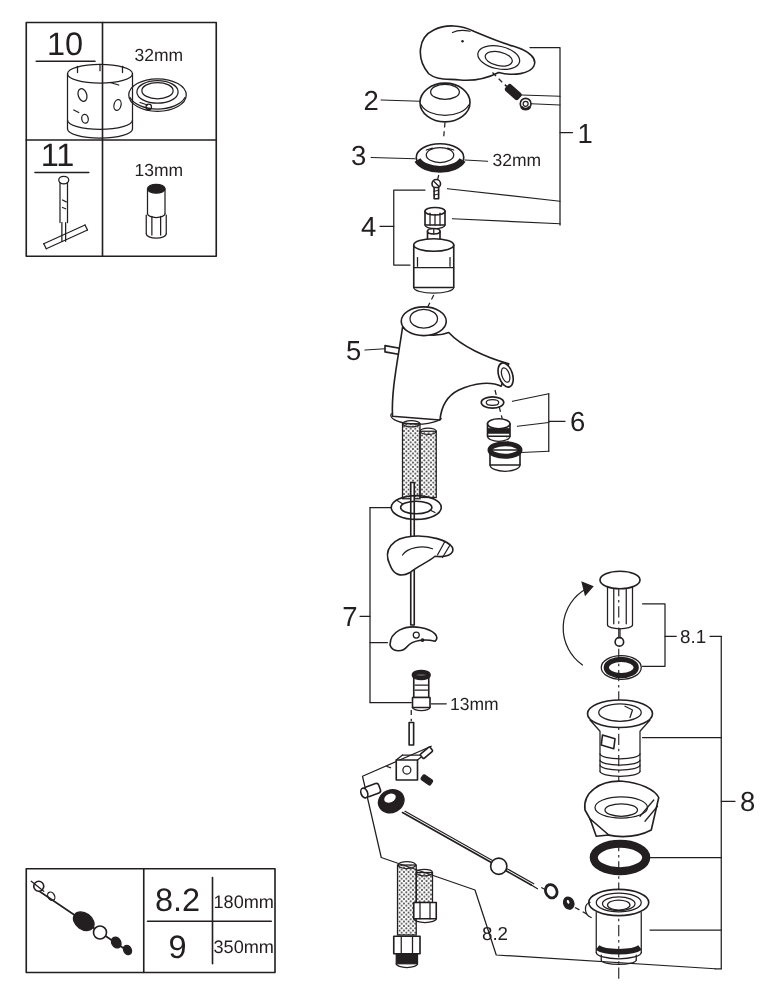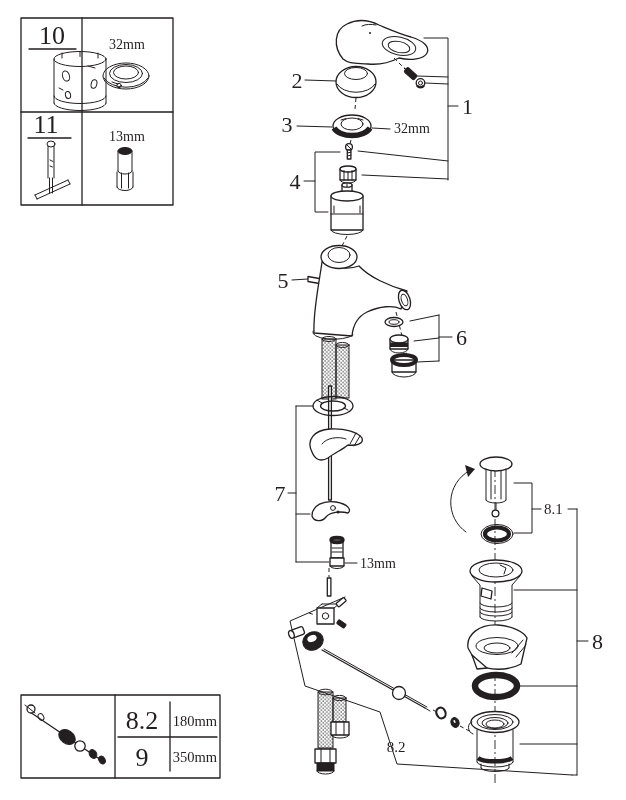--- a/index.html
+++ b/index.html
@@ -1,17 +1,17 @@
 <!DOCTYPE html>
 <html><head>
 <meta charset="utf-8">
 <style>
   html,body{margin:0;padding:0;background:#fff;}
   #page{position:relative;width:626px;height:800px;background:#fff;overflow:hidden;
-        font-family:Liberation Serif, serif;}
+        font-family:Liberation Sans, sans-serif;}
   svg{display:block;}
   .ln{stroke:#231f20;stroke-width:1.3;fill:none;stroke-linecap:round;stroke-linejoin:round;}
   .lnt{stroke:#231f20;stroke-width:1;fill:none;stroke-linecap:round;stroke-linejoin:round;}
   .fw{fill:#ffffff;stroke:#231f20;stroke-width:1.3;stroke-linejoin:round;}
   .fd{fill:#231f20;stroke:none;}
   .fdw{fill:#231f20;stroke:#231f20;stroke-width:1;}
   .oring{stroke:#231f20;fill:none;}
   .dash{stroke:#231f20;stroke-width:1;fill:none;stroke-dasharray:4 3;}
   .dashdot{stroke:#231f20;stroke-width:0.9;fill:none;stroke-dasharray:9 3 2 3;}
   .callout{font-size:22px;fill:#231f20;}

